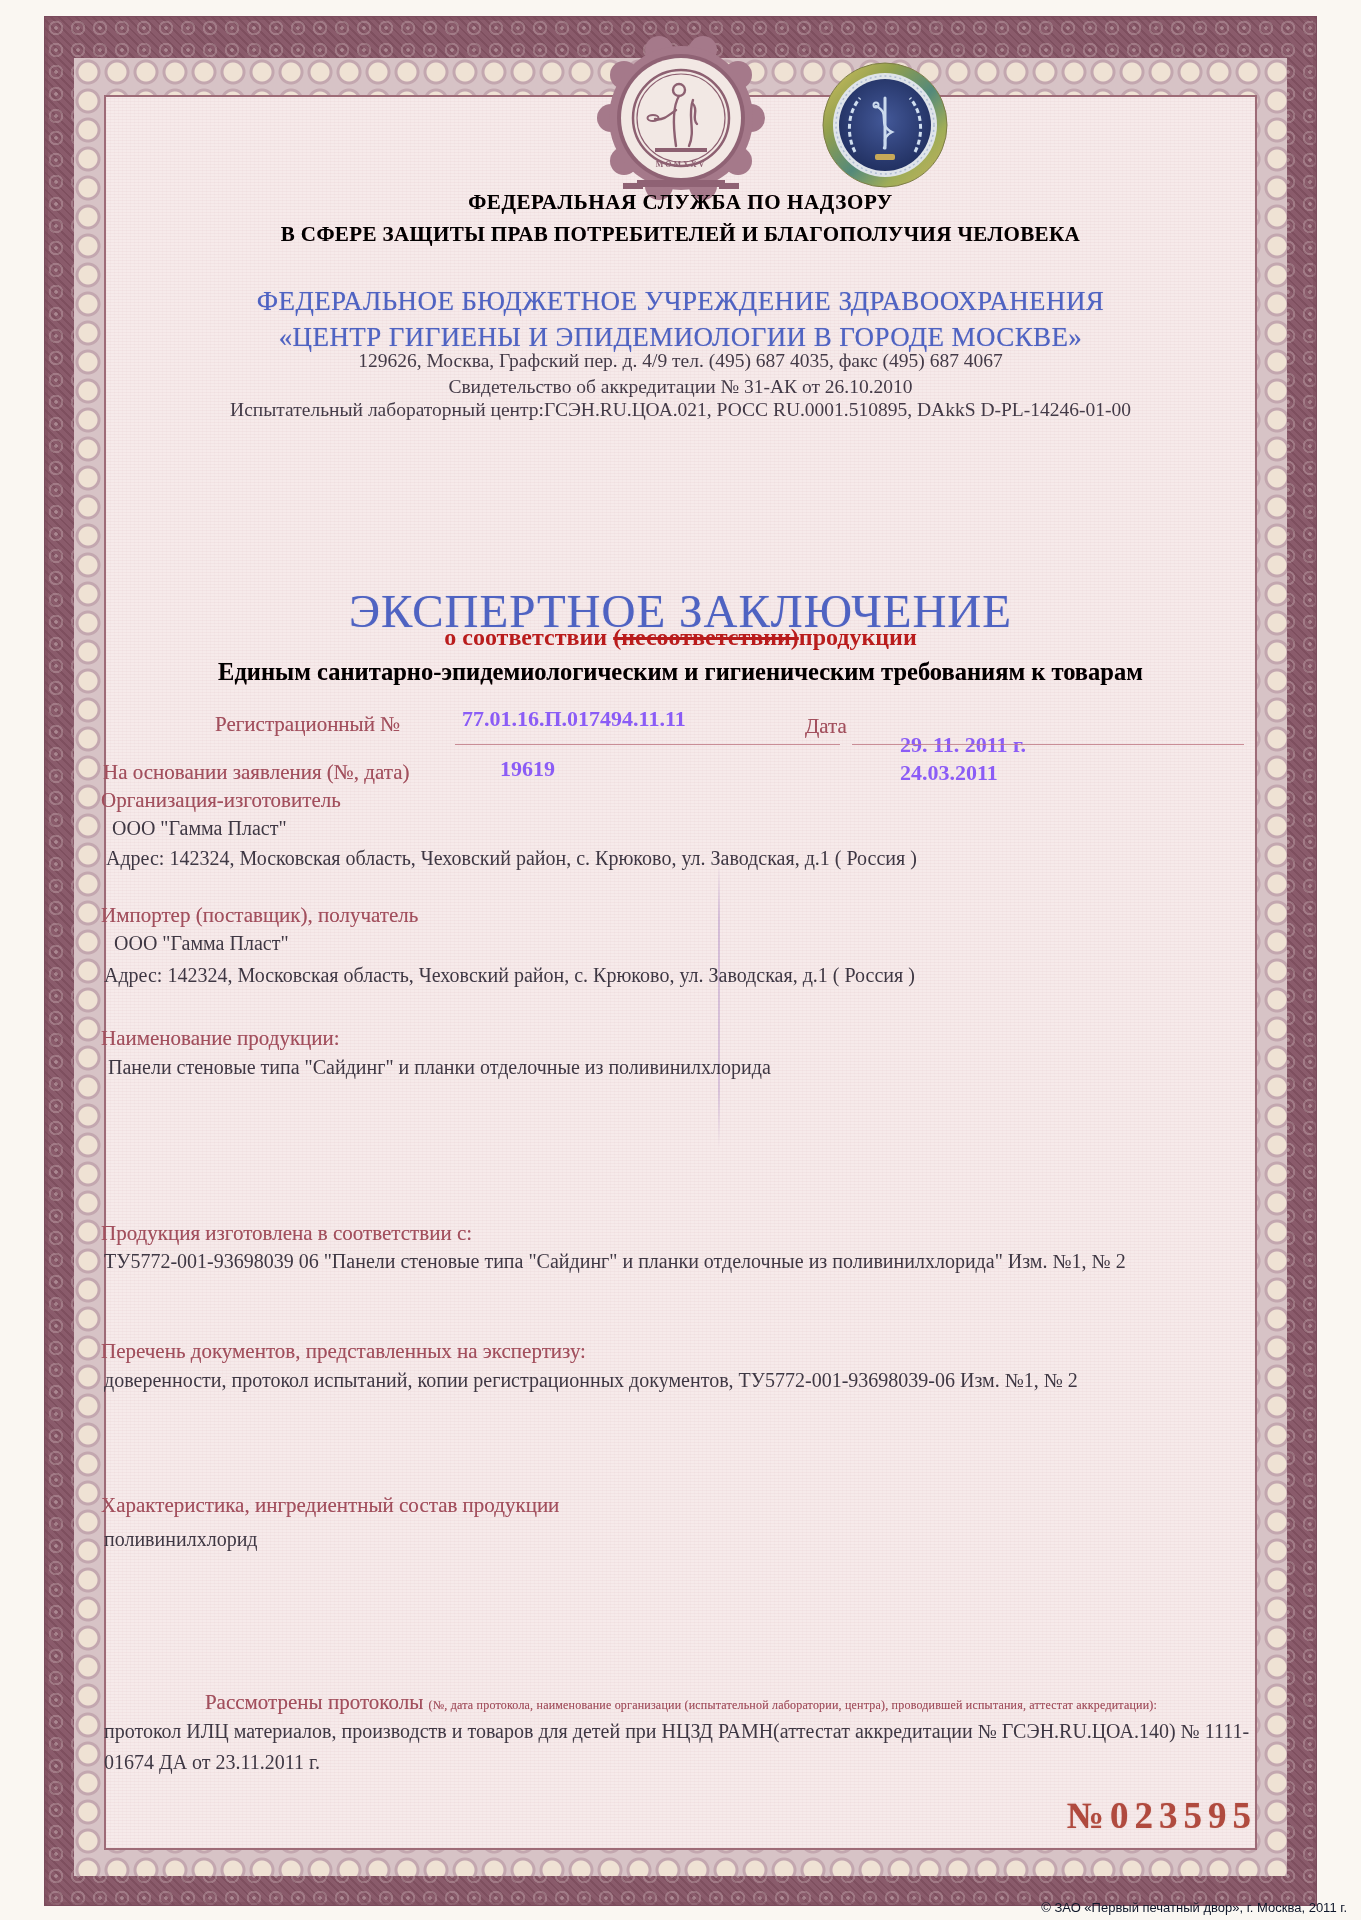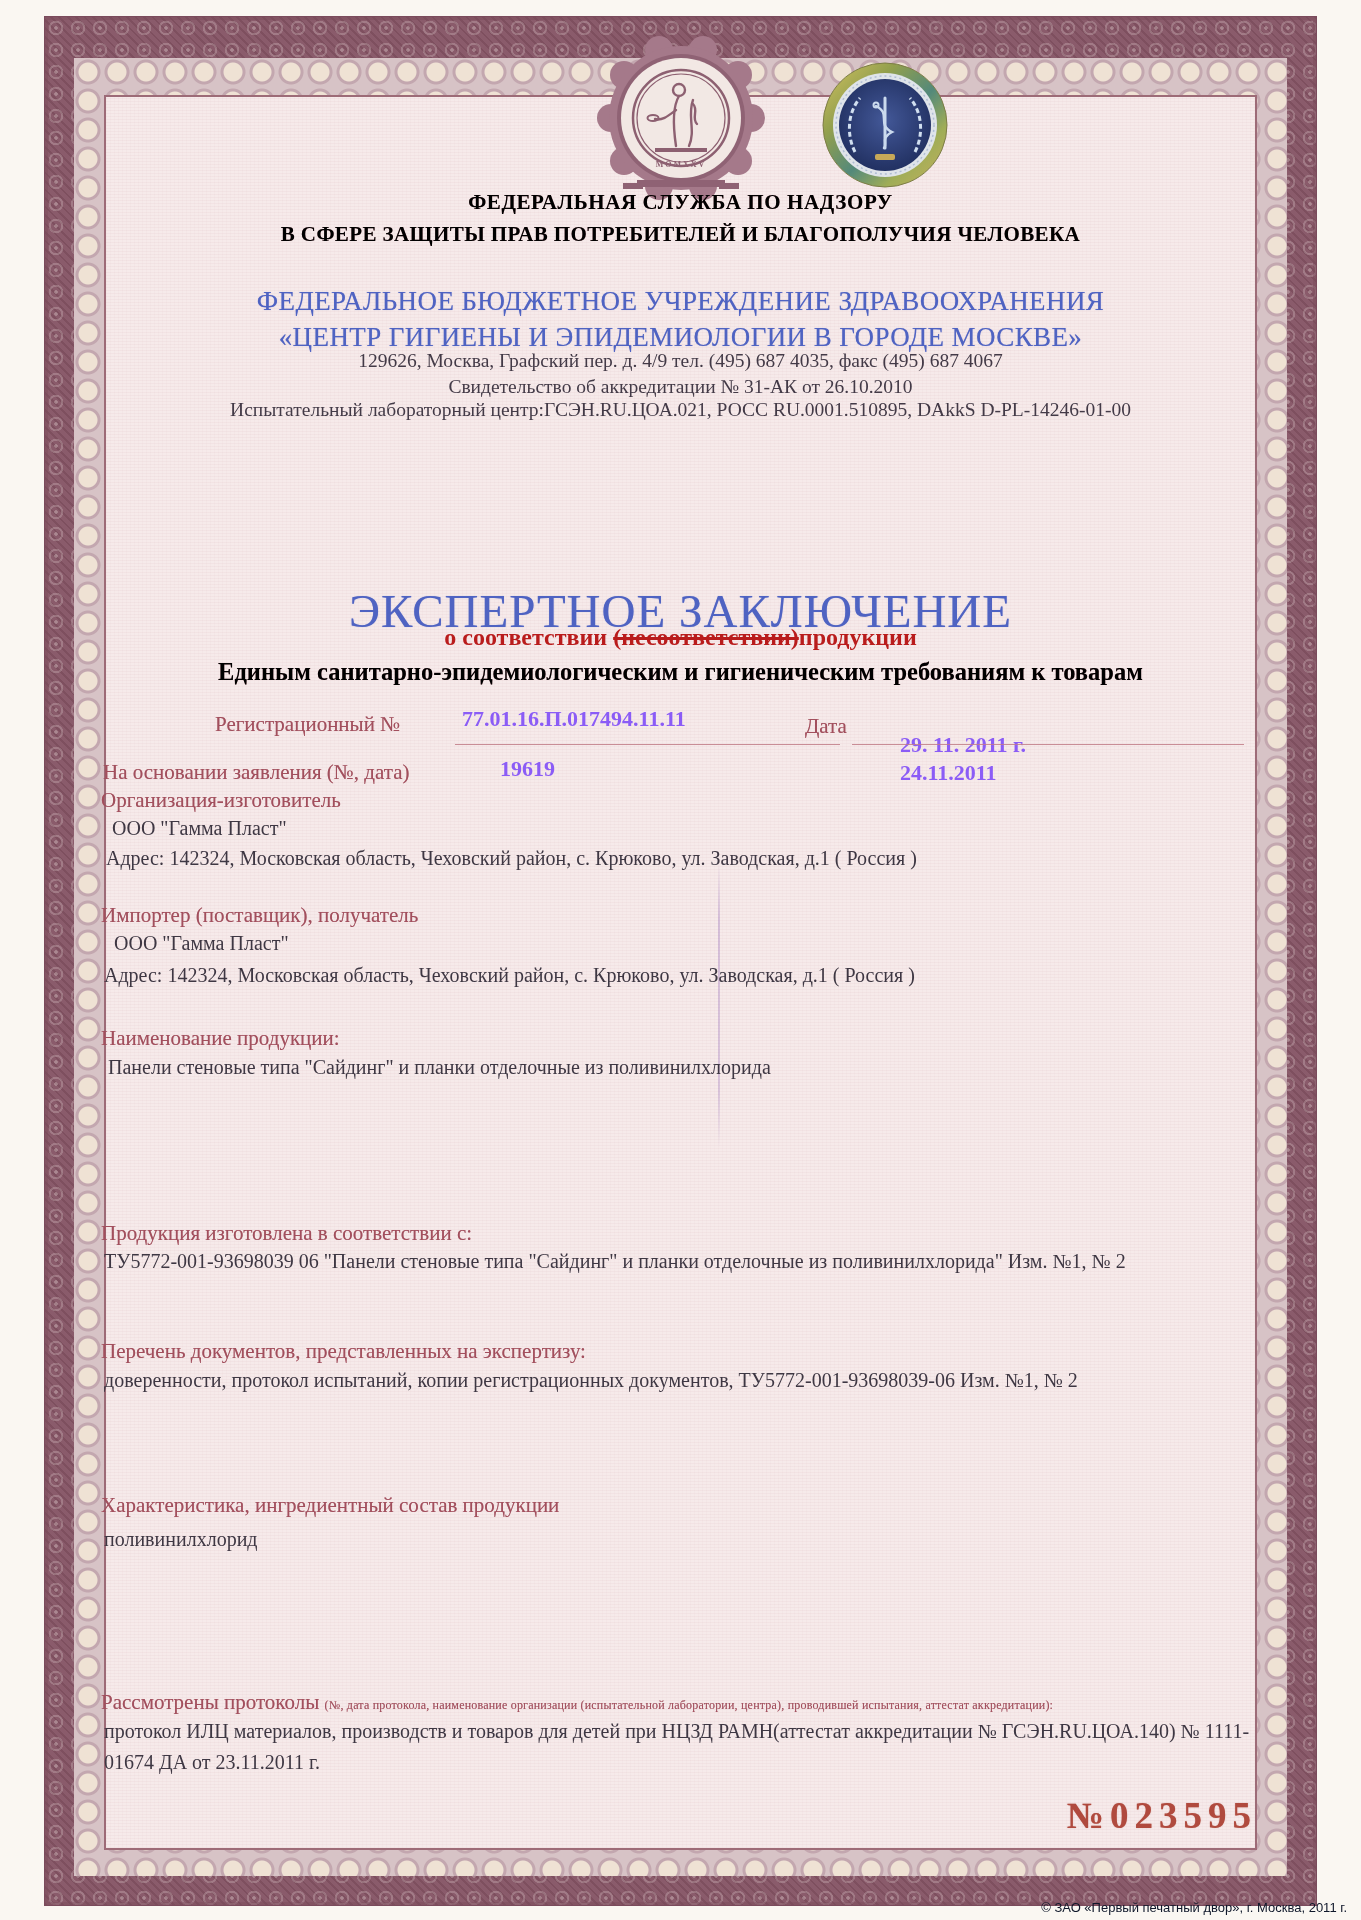--- a/index.html
+++ b/index.html
@@ -169,21 +169,21 @@
 
   <div class="txt lbl" style="left:215px;top:712px;">Регистрационный №</div>
   <div class="txt valb" style="left:462px;top:706px;">77.01.16.П.017494.11.11</div>
   <div class="txt lbl" style="left:805px;top:714px;">Дата</div>
   <div class="txt valb" style="left:900px;top:732px;">29. 11. 2011 г.</div>
   <div class="u-line" style="left:455px;top:744px;width:385px;"></div>
   <div class="u-line" style="left:852px;top:744px;width:392px;"></div>
 
   <div class="txt lbl" style="left:103px;top:760px;">На основании заявления (№, дата)</div>
   <div class="txt valb" style="left:500px;top:756px;">19619</div>
-  <div class="txt valb" style="left:900px;top:760px;">24.11.2011</div>
+  <div class="txt valb" style="left:900px;top:760px;">24.03.2011</div>
 
   <div class="txt lbl" style="left:101px;top:788px;">Организация-изготовитель</div>
   <div class="txt val" style="left:112px;top:817px;">ООО "Гамма Пласт"</div>
   <div class="txt val" style="left:106px;top:847px;">Адрес: 142324, Московская область, Чеховский район, с. Крюково, ул. Заводская, д.1 ( Россия )</div>
 
   <div class="txt lbl" style="left:101px;top:903px;">Импортер (поставщик), получатель</div>
   <div class="txt val" style="left:114px;top:932px;">ООО "Гамма Пласт"</div>
   <div class="txt val" style="left:104px;top:964px;">Адрес: 142324, Московская область, Чеховский район, с. Крюково, ул. Заводская, д.1 ( Россия )</div>
 
   <div class="txt lbl" style="left:101px;top:1026px;">Наименование продукции:</div>
@@ -191,21 +191,21 @@
 
   <div class="txt lbl" style="left:101px;top:1221px;">Продукция изготовлена в соответствии с:</div>
   <div class="txt val" style="left:104px;top:1250px;">ТУ5772-001-93698039 06 "Панели стеновые типа "Сайдинг" и планки отделочные из поливинилхлорида" Изм. №1, № 2</div>
 
   <div class="txt lbl" style="left:101px;top:1339px;">Перечень документов, представленных на экспертизу:</div>
   <div class="txt val" style="left:104px;top:1369px;">доверенности, протокол испытаний, копии регистрационных документов, ТУ5772-001-93698039-06 Изм. №1, № 2</div>
 
   <div class="txt lbl" style="left:101px;top:1493px;">Характеристика, ингредиентный состав продукции</div>
   <div class="txt val" style="left:104px;top:1520px;margin-top:8px;">поливинилхлорид</div>
 
-  <div class="txt lbl" style="left:101px;top:1690px;width:1160px;">
+  <div class="txt lbl" style="left:101px;top:1690px;width:1160px;text-align:center;">
     <span>Рассмотрены протоколы </span><span class="note">(№, дата протокола, наименование организации (испытательной лаборатории, центра), проводившей испытания, аттестат аккредитации):</span>
   </div>
   <div class="txt val" style="left:104px;top:1716px;width:1158px;line-height:31px;">протокол ИЛЦ материалов, производств и товаров для детей при НЦЗД РАМН(аттестат аккредитации № ГСЭН.RU.ЦОА.140) № 1111-01674 ДА от 23.11.2011 г.</div>
 
   <div class="txt serial">№023595</div>
   <div class="footer">© ЗАО «Первый печатный двор», г. Москва, 2011 г.</div>
 
 </div>
 
 </body></html>

